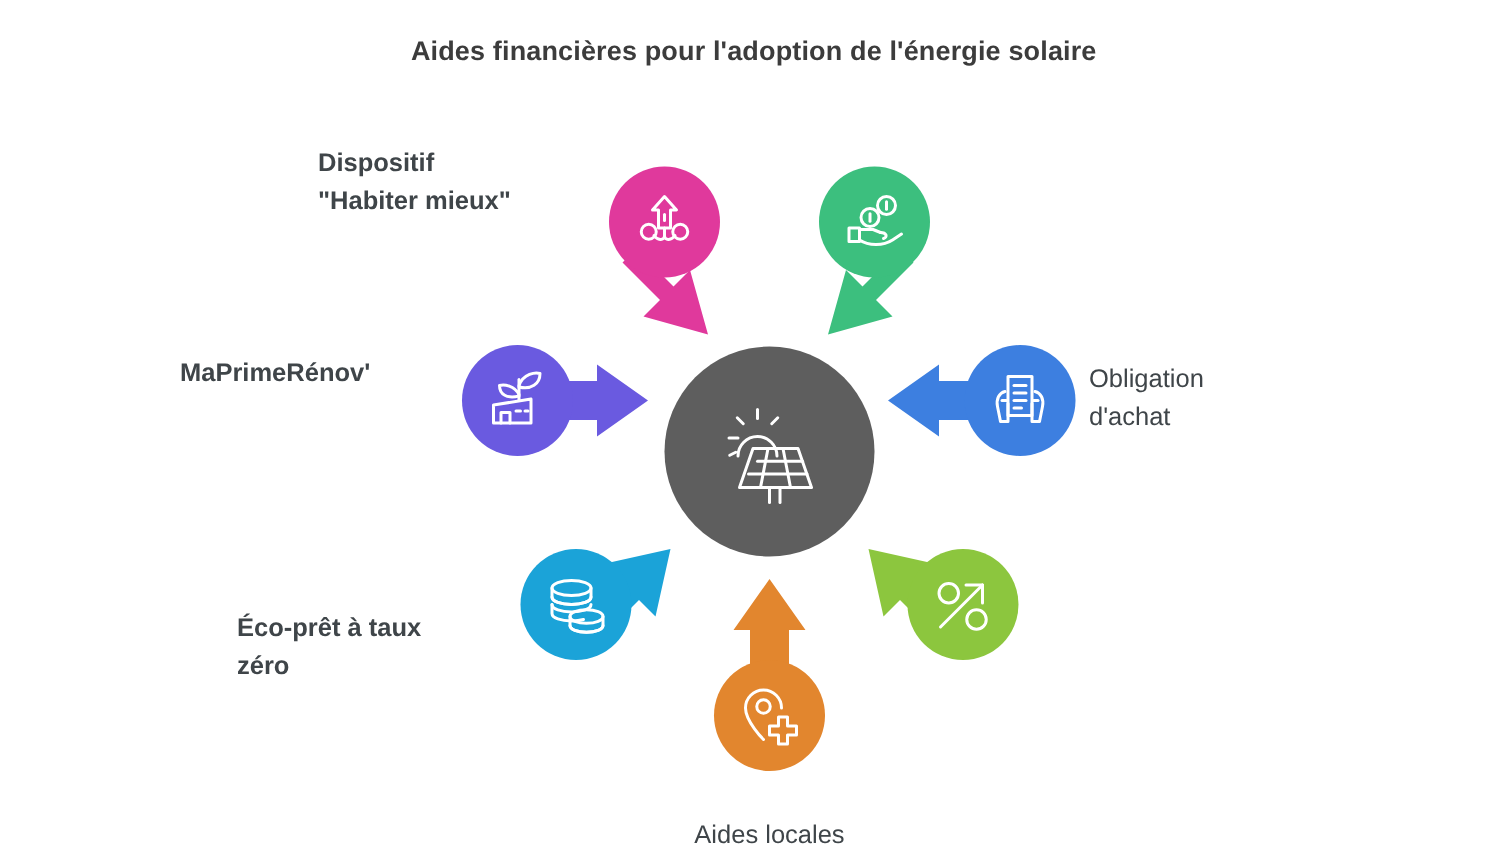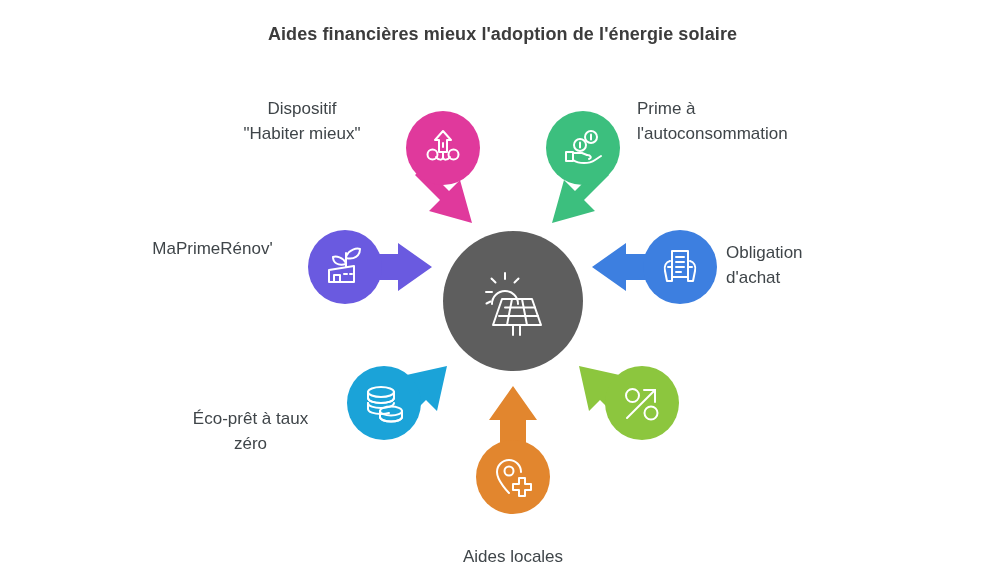--- a/index.html
+++ b/index.html
@@ -29,21 +29,21 @@
     color: #3c3c3c;
     letter-spacing: 0.1px;
   }
   .node-label {
     position: absolute;
     font-size: 17px;
     color: #3f4549;
     line-height: 25px;
     white-space: pre-line;
   }
-  .lbl-right { text-align: center; }
+  .lbl-right { text-align: left; font-weight: bold; }
   .lbl-left  { text-align: left; }
   .lbl-center{ text-align: center; }
 
   .node-circle {
     position: absolute;
     border-radius: 50%;
     display: flex;
     align-items: center;
     justify-content: center;
   }
@@ -62,21 +62,21 @@
     height: 566px;
     pointer-events: none;
   }
   .icon-svg { display: block; }
 </style>
 </head>
 <body>
 
 <div id="canvas">
 
-  <div id="diagram-title">Aides financières mieux l'adoption de l'énergie solaire</div>
+  <div id="diagram-title">Aides financières pour l'adoption de l'énergie solaire</div>
 
   <svg class="arrow-layer" viewBox="0 0 1005 566">
 
     <g>
       <path d="M 424,166 L 449,191 L 460,180 L 472,223 L 429,211 L 440,200 L 415,175 Z" fill="#e0399c"></path>
     </g>
 
     <g>
       <path d="M 600,166 L 575,191 L 564,180 L 552,223 L 595,211 L 584,200 L 609,175 Z" fill="#3cbf7e"></path>
     </g>
@@ -156,22 +156,20 @@
         <line x1="19" y1="16.5" x2="19" y2="21.5"></line>
 
         <path d="M 5 26 L 12 26 L 12 35 L 5 35 Z"></path>
 
         <path d="M 12 27 L 21 27 L 26 29"></path>
         <path d="M 12 34 C 18 38 28 38 34 34 L 40 30"></path>
         <path d="M 26 29 C 30 29 31 32 28 33"></path>
       </svg>
     </span>
   </div>
-  <div class="node-label lbl-left" style="left:637px; top:96px; width:230px;">Prime à
-l'autoconsommation</div>
 
   <div class="node-circle" style="left:308px; top:230px; width:74px; height:74px; background:#6a5ae0;">
     <span>
       <svg class="icon-svg" width="46" height="46" viewBox="0 0 46 46" fill="none" stroke="#ffffff" stroke-width="2" stroke-linecap="round" stroke-linejoin="round">
 
         <path d="M 24 23 L 24 9"></path>
 
         <path d="M 24 13 C 27 5 35 4 38 5 C 38 12 32 16 24 14 Z"></path>
 
         <path d="M 24 19 C 21 13 14 12 11 13 C 11 19 16 22 24 20 Z"></path>

